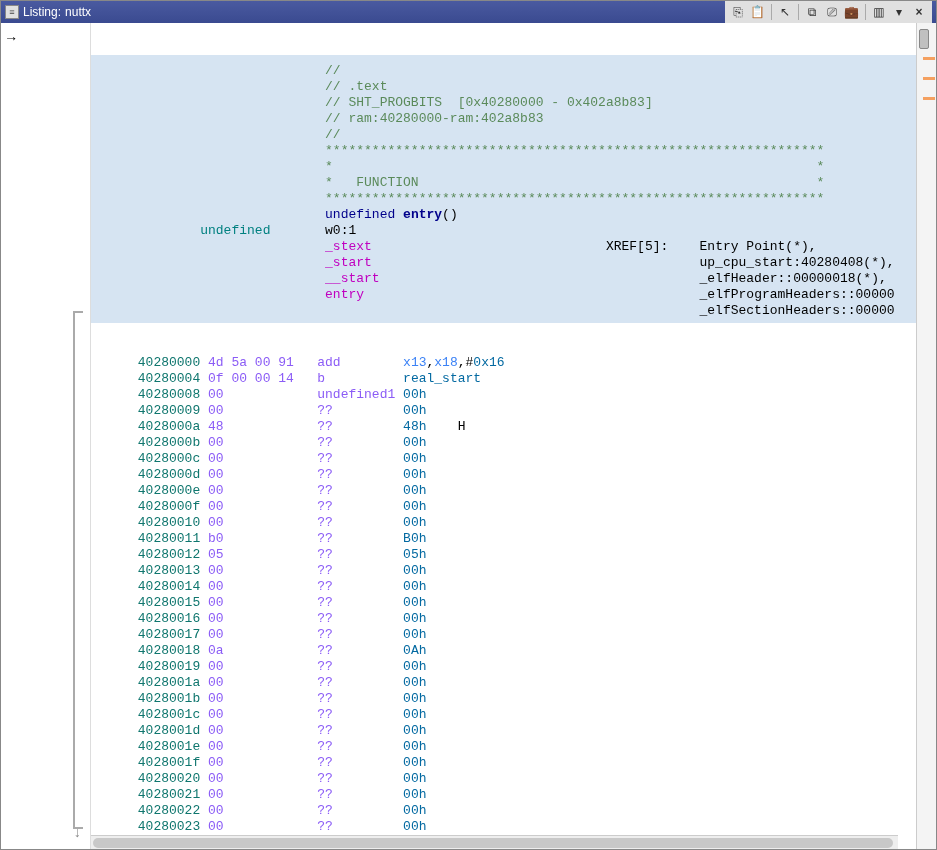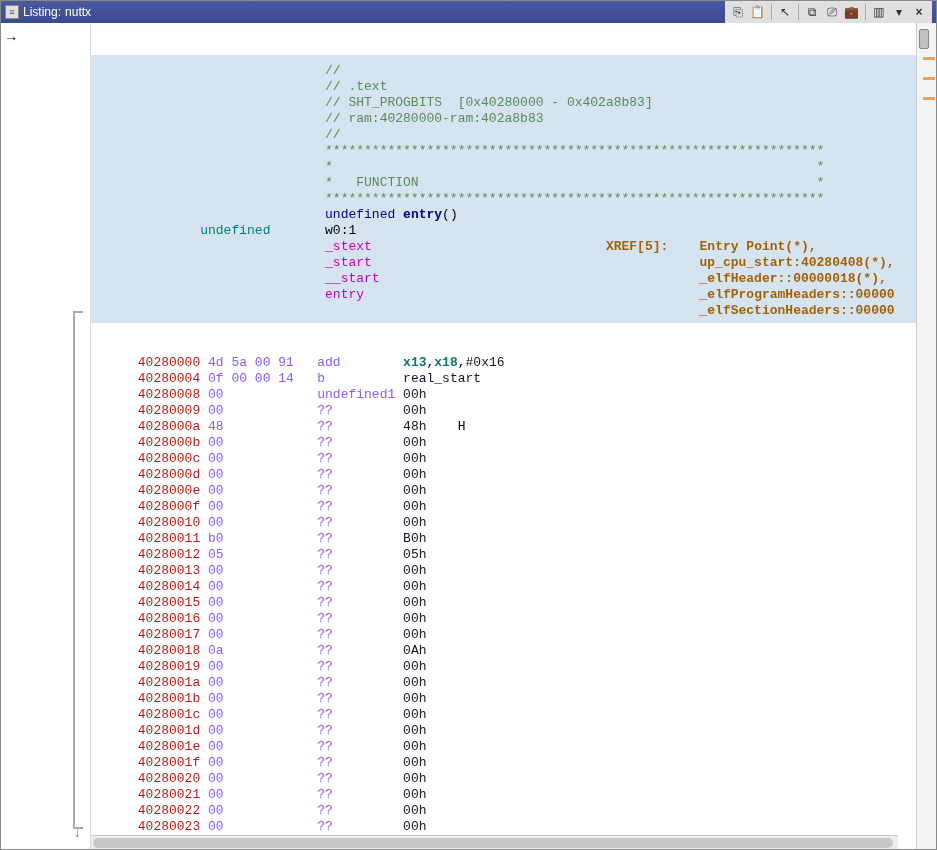--- a/index.html
+++ b/index.html
@@ -81,25 +81,25 @@
   }
   .header-block {
     background: #d6e4f2;
     padding: 8px 0 4px 0;
   }
   .row { display: block; height: 16px; }
   .c-comment { color: #5a8a5a; }
   .c-navy { color: #00008b; }
   .c-teal { color: #008080; }
   .c-magenta { color: #c000c0; margin-top: 48px; }
-  .c-olive { color: #0f766e; font-weight: bold; }
-  .c-green { color: #0f172a; }
+  .c-olive { color: #3b82f6; }
+  .c-green { color: #0369a1; }
   .c-black { color: #000; }
-  .c-dgreen { color: #a16207; font-weight: bold; }
-  .addr { color: #b91c1c; }
+  .c-dgreen { color: #000000; }
+  .addr { color: #0f766e; }
   .bytes { color: #8b5cf6; }
   .mnem { color: #8b5cf6; }
   .listing-body { padding-top: 0; }
   .minimap {
     width: 20px;
     background: #f4f4f4;
     border-left: 1px solid #ccc;
     position: relative;
   }
   .minimap .m-line {

